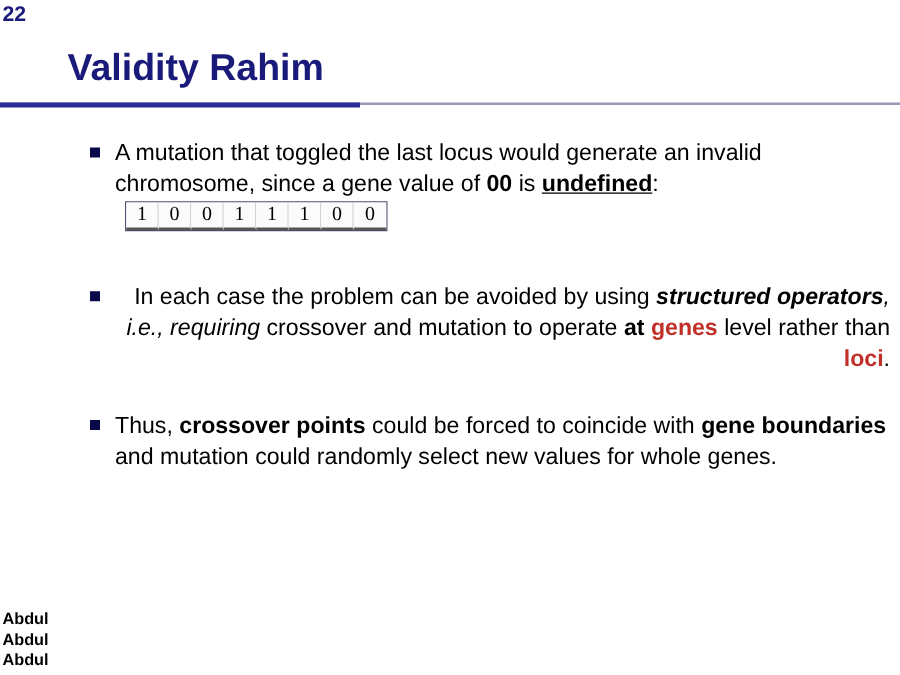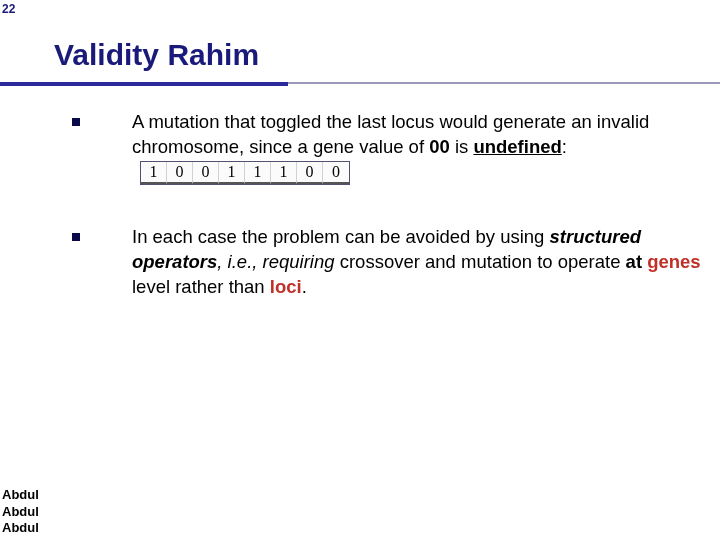--- a/index.html
+++ b/index.html
@@ -8,21 +8,21 @@
     height: 540px;
     background: #ffffff;
     font-family: Verdana, Geneva, sans-serif;
     position: relative;
     overflow: hidden;
   }
   .slide-number {
     position: absolute;
     top: 2px;
     left: 2px;
-    font-size: 12px;
+    font-size: 17px;
     font-weight: bold;
     color: #1a1a7a;
     font-family: Arial, sans-serif;
   }
   .title-bar {
     position: absolute;
     top: 38px;
     left: 0;
     right: 0;
     height: 56px;
@@ -68,21 +68,21 @@
     font-family: Verdana, sans-serif;
   }
   .bullet-sq {
     width: 8px;
     height: 8px;
     background: #0a0a4a;
     flex-shrink: 0;
     margin-top: 8px;
     margin-right: 12px;
   }
-  .bullet-text { flex: 1; margin-left: 40px; }
+  .bullet-text { flex: 1; }
   .bold { font-weight: bold; }
   .bold-italic { font-weight: bold; font-style: italic; }
   .italic { font-style: italic; }
   .red { color: #c03028; }
   .bits-row {
     display: inline-flex;
     border: 1px solid #505070;
     vertical-align: middle;
     margin-left: 8px;
     background: #fff;
@@ -106,21 +106,21 @@
     left: 2px;
     bottom: 4px;
     font-size: 13px;
     font-weight: bold;
     color: #000;
     line-height: 1.25;
     font-family: Arial, sans-serif;
   }
   .b1 { margin-top: 10px; margin-bottom: 40px; }
   .b2 { margin-bottom: 30px; }
-  .b3 { margin-bottom: 28px; }
+  .b3 { margin-bottom: 28px; text-align: right; }
   .b4 { margin-bottom: 0; }
 </style>
 </head>
 <body>
 
 <div class="slide-number">22</div>
 
 <div class="title-bar">
   <div class="title-text">Validity Rahim</div>
   <div class="title-underline-dark"></div>
@@ -147,20 +147,26 @@
   </div>
 
 
   <div class="bullet-item b3">
     <div class="bullet-sq"></div>
     <div class="bullet-text">
       <span>In each case the problem can be avoided by using </span><span class="bold-italic">structured operators</span><span class="italic">, i.e., requiring</span><span> crossover and mutation to operate </span><span class="bold">at </span><span class="bold red">genes</span><span> level rather than </span><span class="bold red">loci</span><span>.</span>
     </div>
   </div>
 
+  <div class="bullet-item b4">
+    <div class="bullet-sq"></div>
+    <div class="bullet-text">
+      <span>Thus, </span><span class="bold">crossover points</span><span> could be forced to coincide with </span><span class="bold">gene boundaries</span><span> and mutation could randomly select new values for whole genes.</span>
+    </div>
+  </div>
 
 </div>
 
 <div class="footer-author">
   <div>Abdul</div>
   <div>Abdul</div>
   <div>Abdul</div>
 </div>
 
 </body></html>

